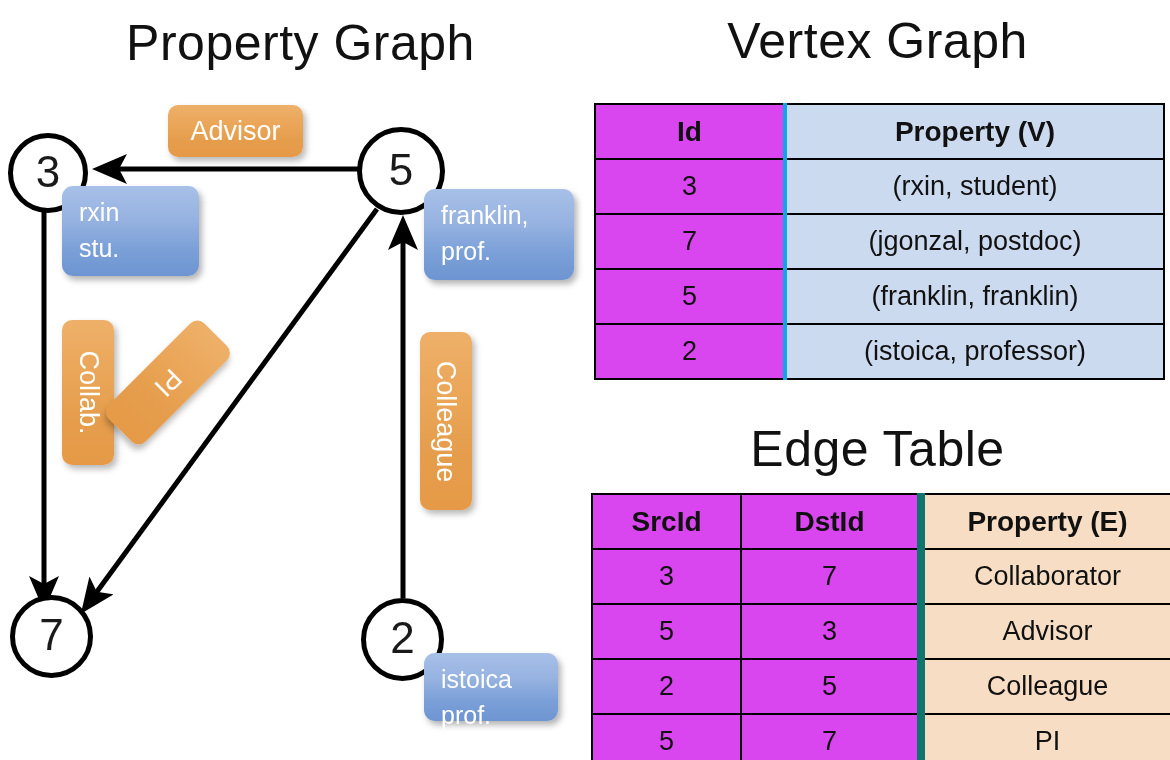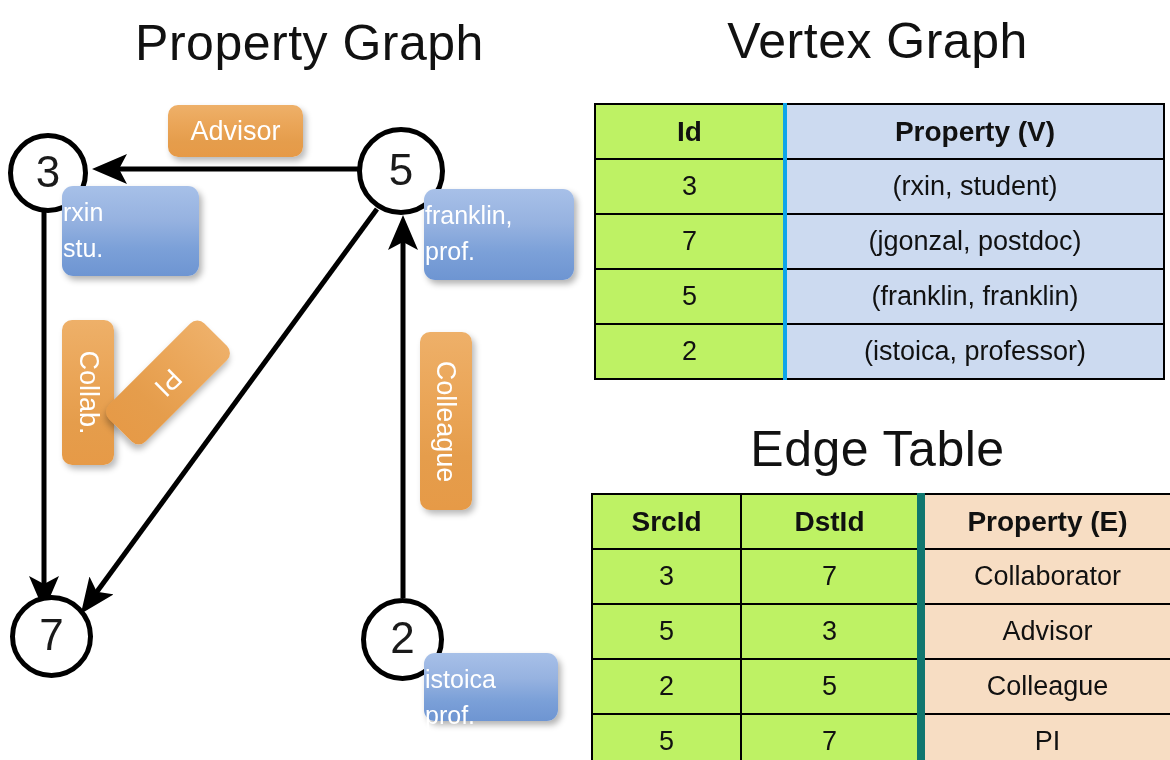--- a/index.html
+++ b/index.html
@@ -28,21 +28,21 @@
     position: absolute;
     width: 100%;
     text-align: center;
     font-family: "Liberation Sans", sans-serif;
     font-weight: 300;
     font-size: 50px;
     letter-spacing: 0.5px;
     color: #111;
     white-space: nowrap;
   }
-  #graph-title  { top: 14px; left: 17px; }
+  #graph-title  { top: 14px; left: 8px; }
   #vertex-title { top: 12px; left: 0; }
   #edge-title   { top: 35px; left: 0; }
 
   
   #graph-svg {
     position: absolute;
     left: 0; top: 0;
     width: 585px; height: 760px;
   }
 
@@ -74,21 +74,21 @@
   .prop-box {
     position: absolute;
     border-radius: 11px;
     background: linear-gradient(180deg, #a7c0e8 0%, #96b2e0 38%, #7ba0d8 70%, #6e95d2 100%);
     box-shadow: 3px 4px 6px rgba(0,0,0,0.30);
     color: #ffffff;
     font-family: "Liberation Sans", sans-serif;
     font-weight: 300;
     font-size: 25px;
     line-height: 1.42;
-    padding: 9px 0 9px 1px;
+    padding: 9px 0 9px 17px;
     box-sizing: border-box;
   }
   #box-rxin     { left: 62px;  top: 186px; width: 137px; height: 90px; }
   #box-franklin { left: 424px; top: 189px; width: 150px; height: 91px; }
   #box-jgonzal  { left: 62px;  top: 650px; width: 138px; height: 94px; }
   #box-istoica  { left: 424px; top: 653px; width: 134px; height: 68px; }
 
   
   .edge-label {
     position: absolute;
@@ -131,21 +131,21 @@
   }
   table.grid td, table.grid th {
     border: 2px solid #000;
     text-align: center;
     font-family: "Liberation Sans", sans-serif;
     font-weight: 300;
     font-size: 27px;
     color: #111;
     padding: 0;
     height: 53px;
-    background: #bef264;
+    background: #d946ef;
   }
   table.grid th {
     font-weight: bold;
     font-size: 28px;
   }
 
   #vertex-table { left: 9px; top: 103px; width: 569px; }
   #vertex-table col.c-id   { width: 190px; }
   #vertex-table col.c-prop { width: 379px; }
   #vertex-table .cell-prop { background: #ccdaf0; }

